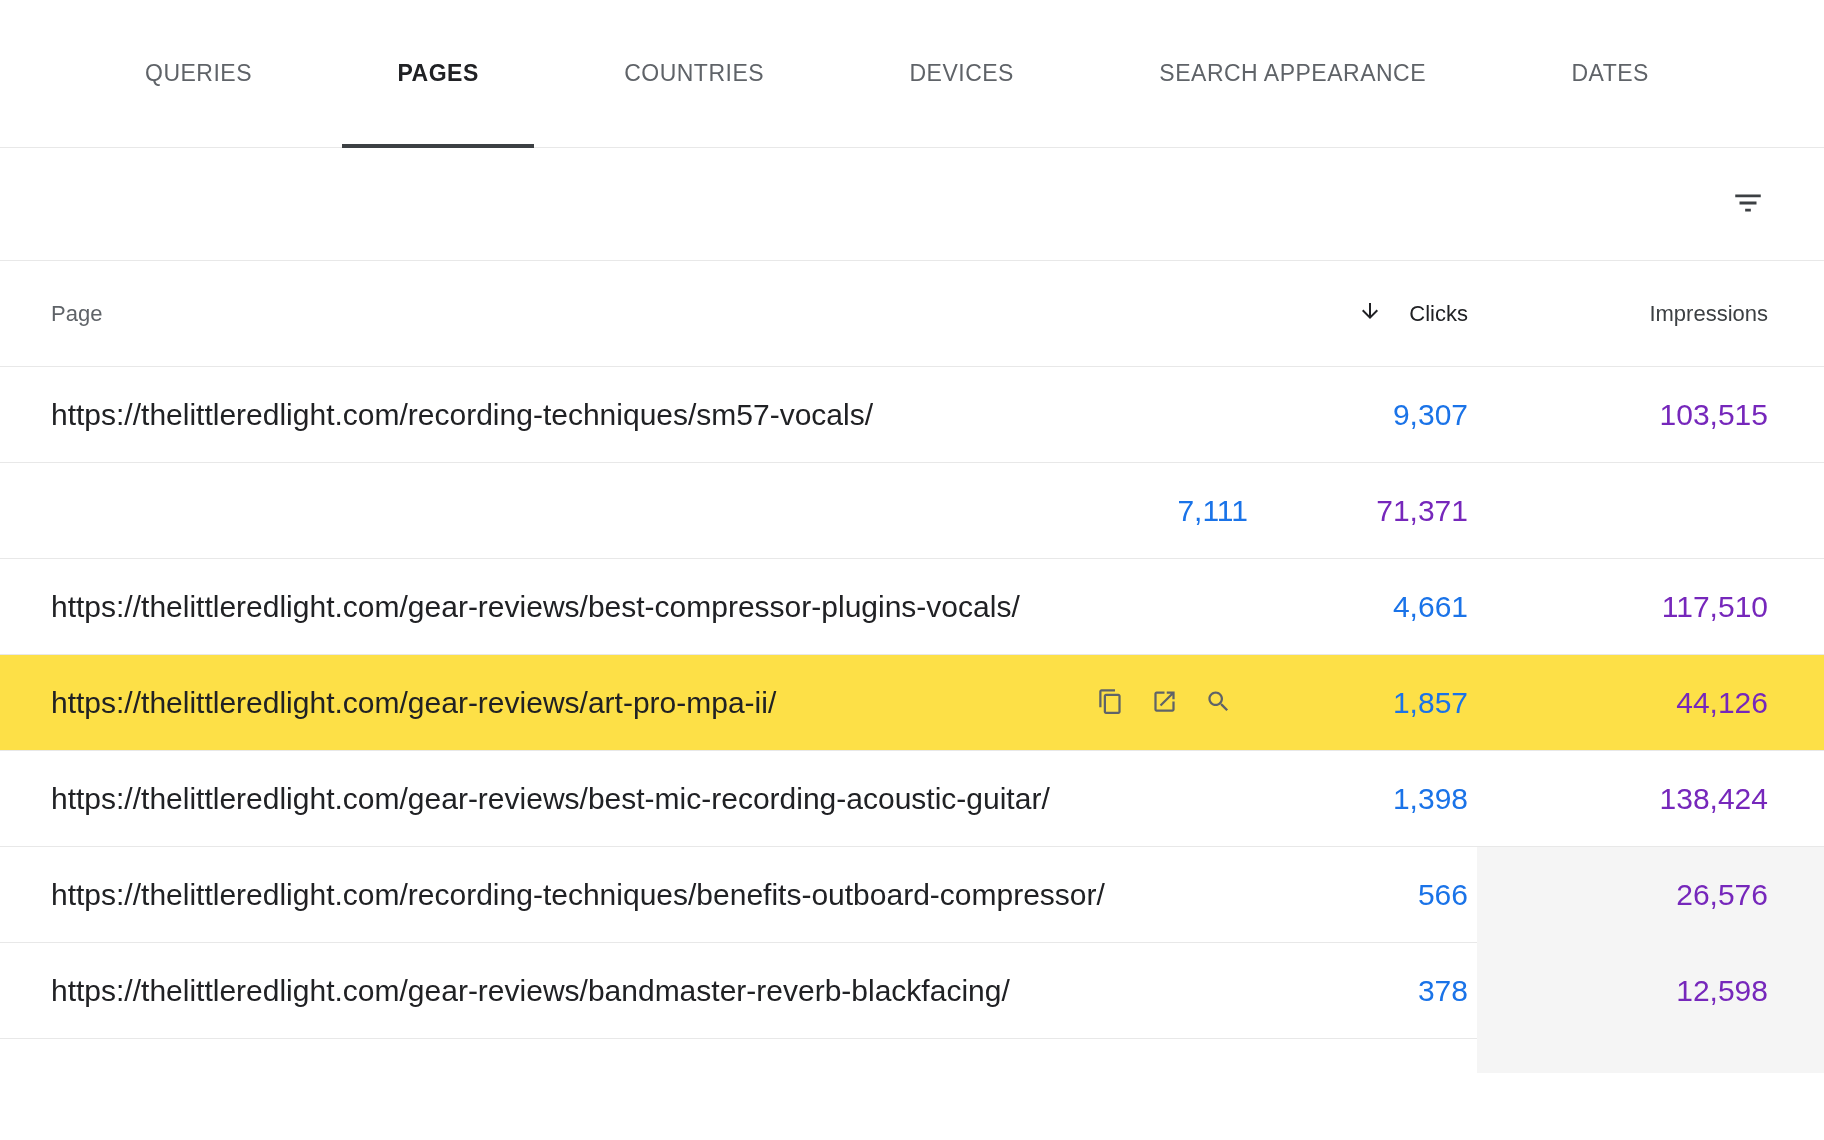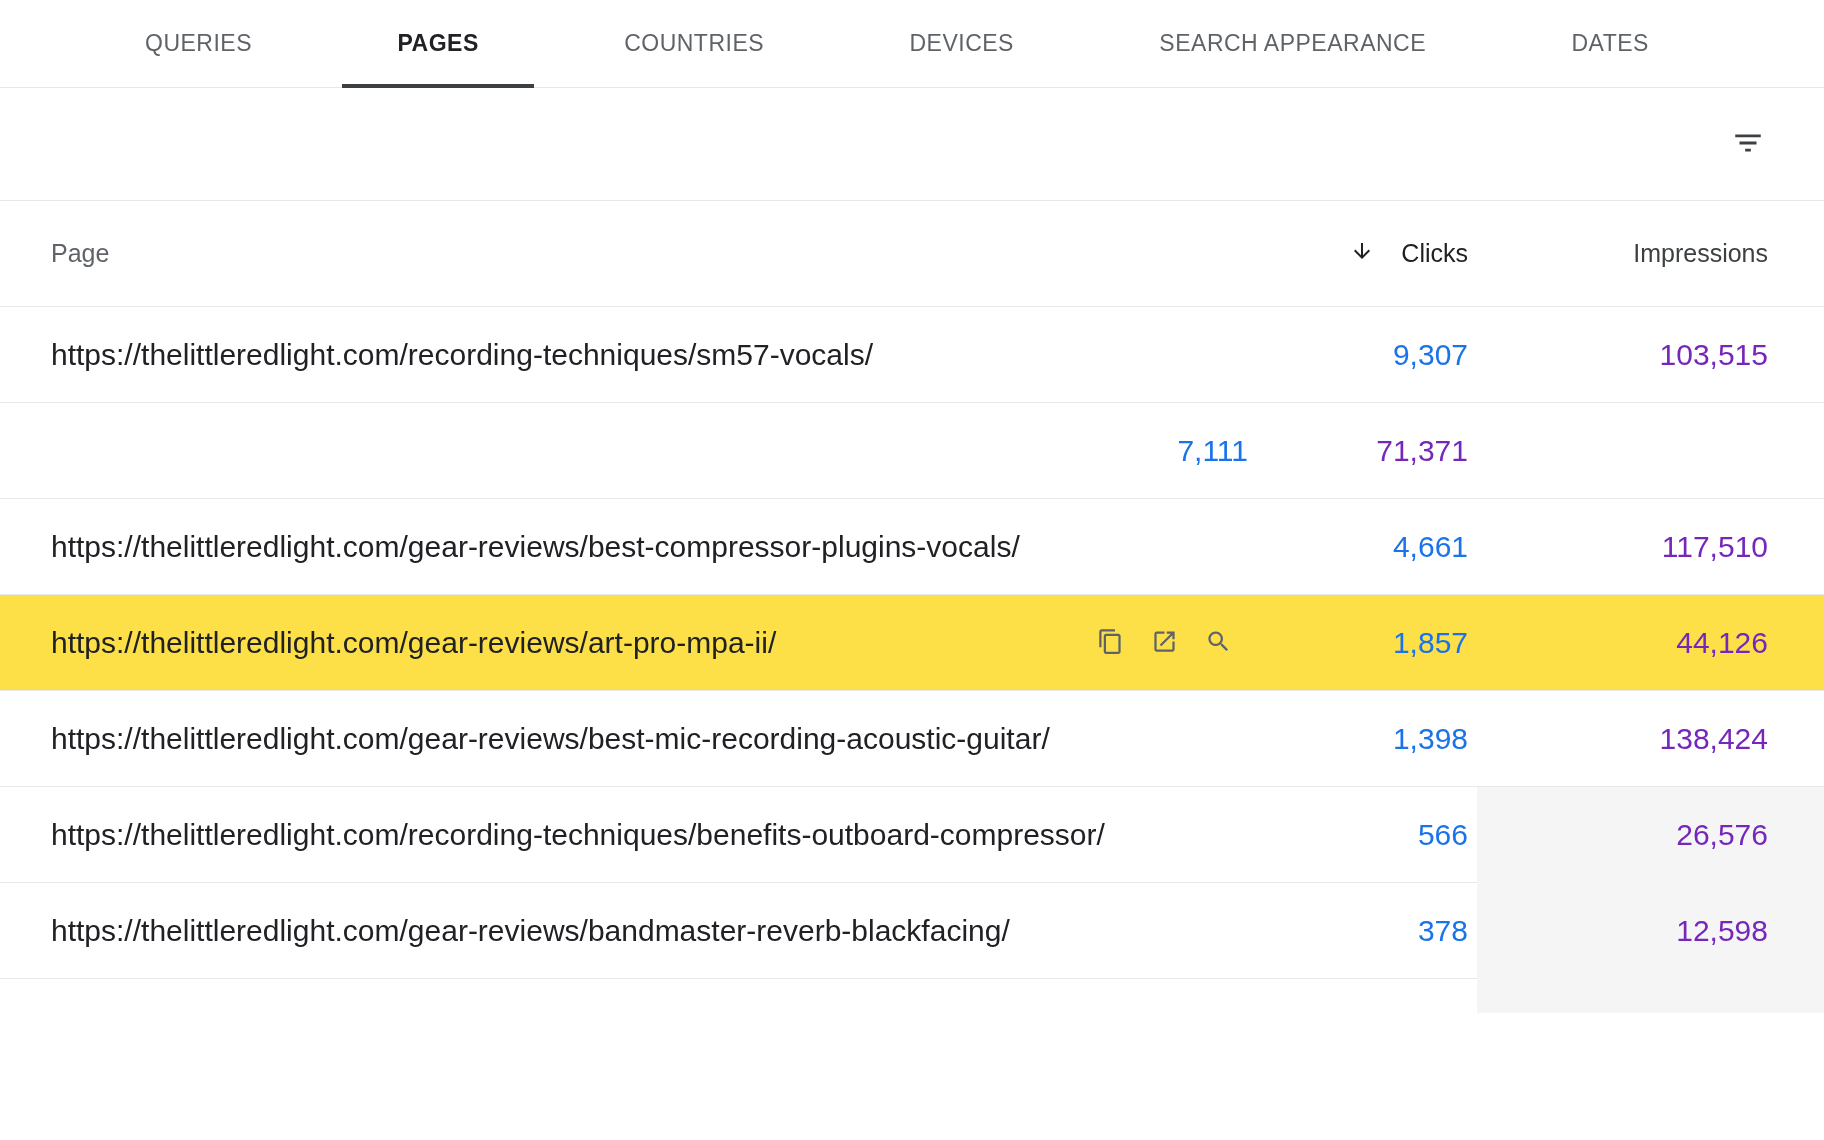--- a/index.html
+++ b/index.html
@@ -5,21 +5,21 @@
   * { margin:0; padding:0; box-sizing:border-box; }
   html, body { background:#ffffff; }
   body {
     width:1824px; height:1140px; overflow:hidden;
     font-family:"Liberation Sans", sans-serif;
     color:#202124;
   }
 
   
   .tabbar {
-    height:88px;
+    height:148px;
     border-bottom:1px solid #e8e8e8;
     display:flex; align-items:stretch; justify-content:space-between;
     padding:0 120px 0 90px;
     background:#fff;
   }
   .tab {
     position:relative;
     display:flex; align-items:center;
     padding:0 55px;
     font-size:23px; letter-spacing:0.5px;
@@ -44,21 +44,21 @@
   }
   .filter-btn svg { width:34px; height:34px; fill:#3c4043; }
 
   
   .thead {
     height:106px;
     border-bottom:1px solid #e8e8e8;
     display:grid; grid-template-columns:1fr 220px 300px;
     align-items:center;
     padding:0 56px 0 51px;
-    font-size:25px;
+    font-size:22px;
   }
   .th-page { color:#5f6368; cursor:pointer; }
   .th-clicks {
     justify-self:end; display:flex; align-items:center; gap:27px;
     font-weight:normal; color:#202124; cursor:pointer;
   }
   .th-clicks svg { width:24px; height:24px; fill:#202124; }
   .th-impressions { justify-self:end; color:#3c4043; cursor:pointer; }
 
   .row {

